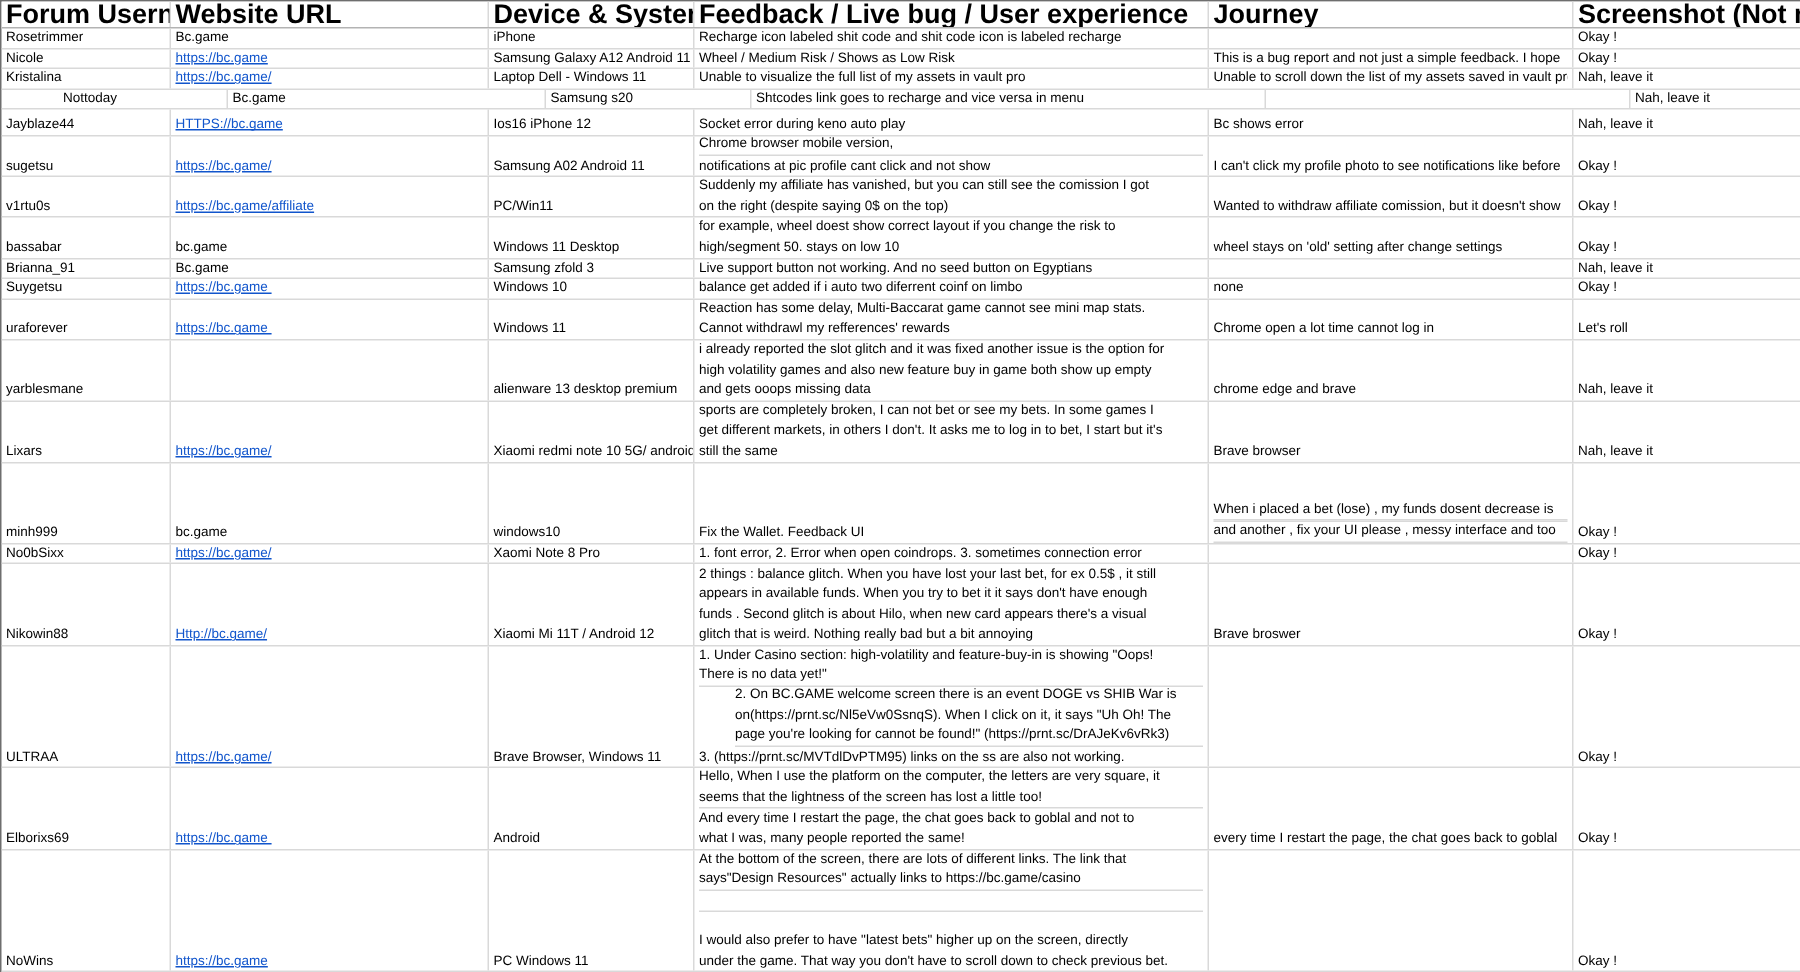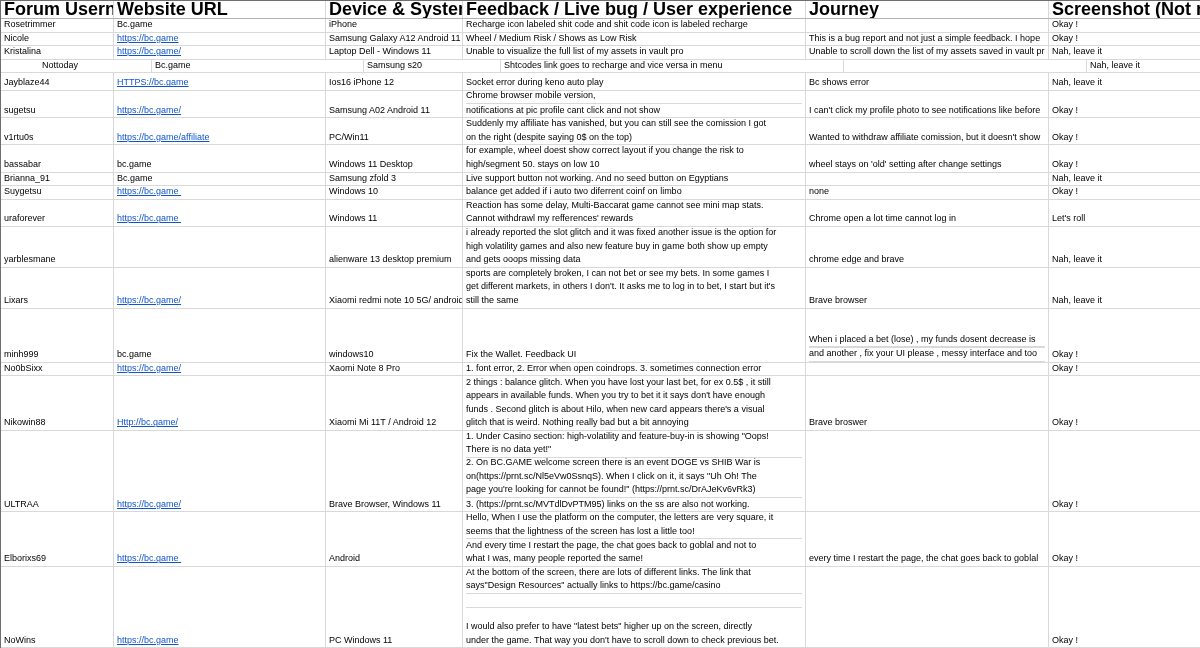--- a/index.html
+++ b/index.html
@@ -460,21 +460,21 @@
           <a class="ln link">https://bc.game/</a>
         </div>
         <div class="cell c2">
           <div class="ln">Brave Browser, Windows 11</div>
         </div>
         <div class="cell c3">
           <div class="sub" style="height: calc(2 * var(--rh));">
             <div class="ln">1. Under Casino section: high-volatility and feature-buy-in is showing "Oops!</div>
             <div class="ln">There is no data yet!"</div>
           </div>
-          <div class="sub" style="height: calc(3 * var(--rh));">
+          <div class="sub" style="height: calc(3 * var(--rh)); margin-left: 24px;">
             <div class="ln">2. On BC.GAME welcome screen there is an event DOGE vs SHIB War is</div>
             <div class="ln">on(https://prnt.sc/Nl5eVw0SsnqS). When I click on it, it says "Uh Oh! The</div>
             <div class="ln">page you're looking for cannot be found!" (https://prnt.sc/DrAJeKv6vRk3)</div>
           </div>
           <div class="sub fill">
             <div class="ln">3. (https://prnt.sc/MVTdlDvPTM95) links on the ss are also not working.</div>
           </div>
         </div>
         <div class="cell c4">
           <div class="sub fill"></div>

